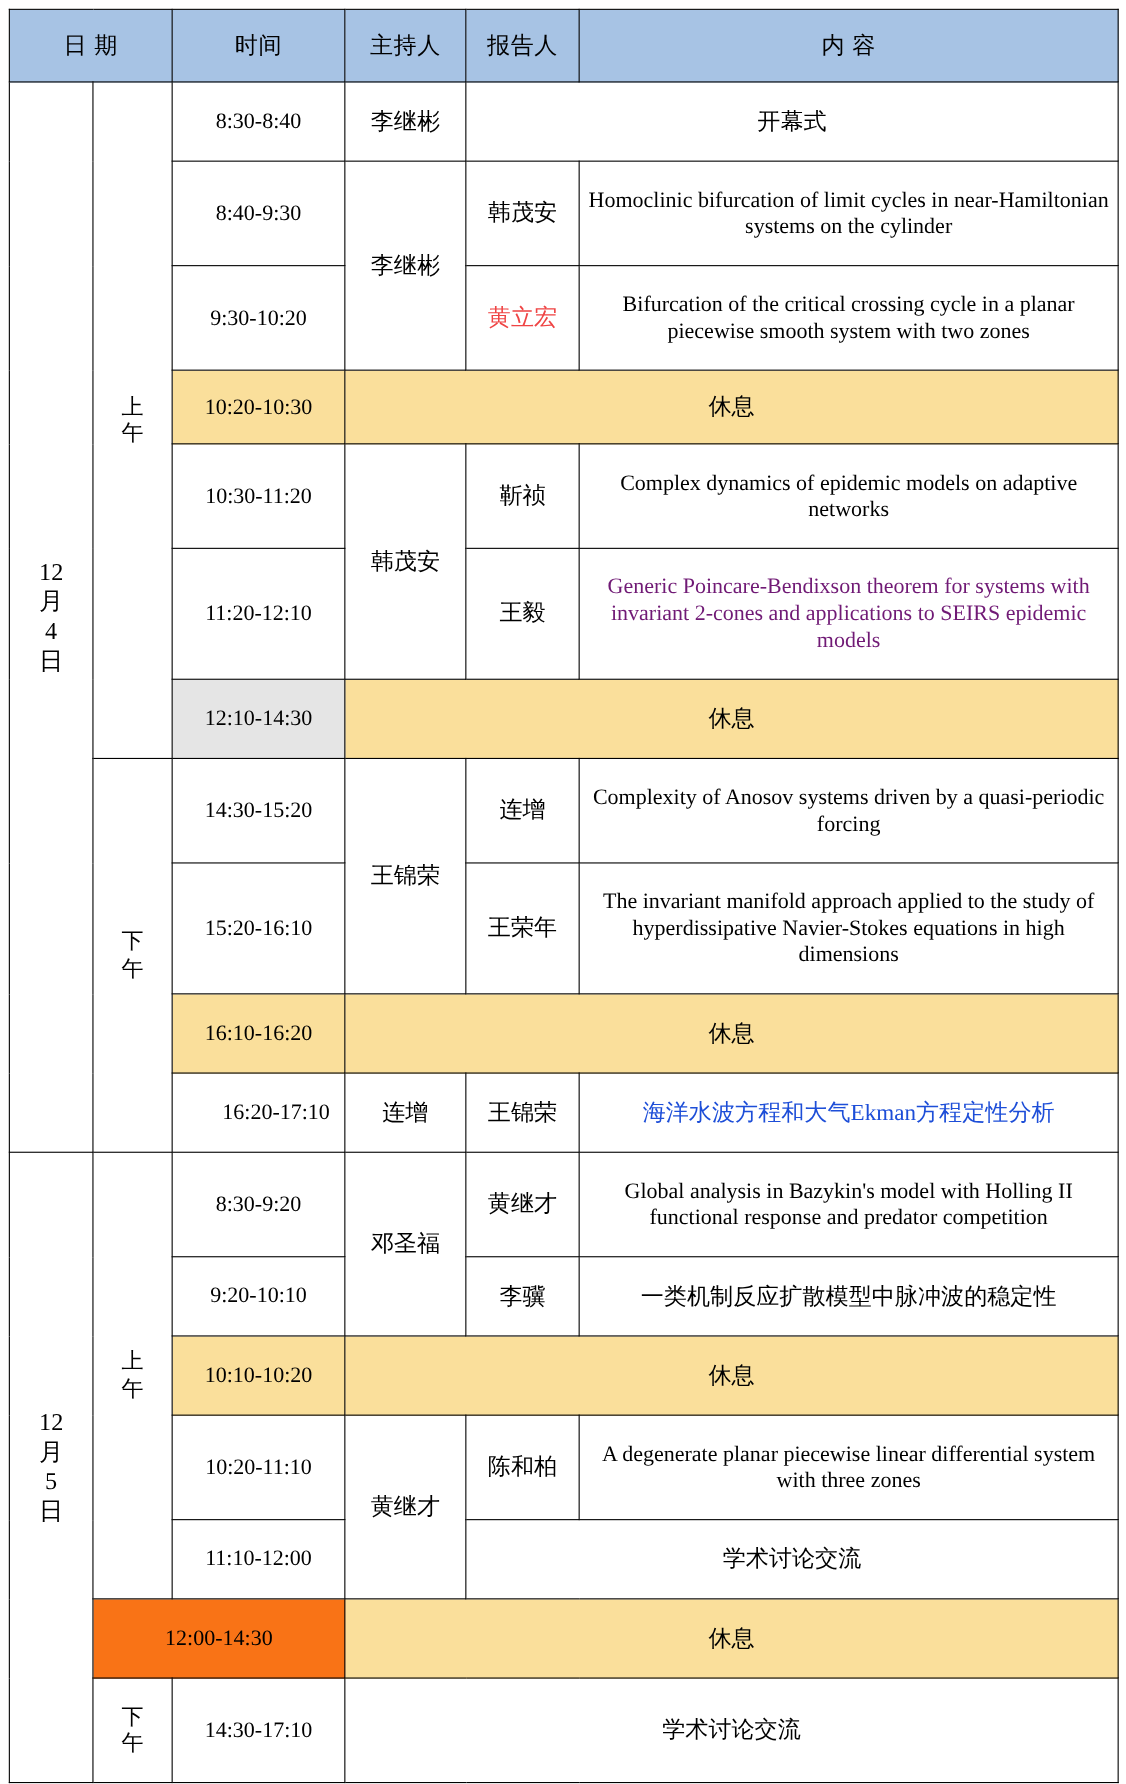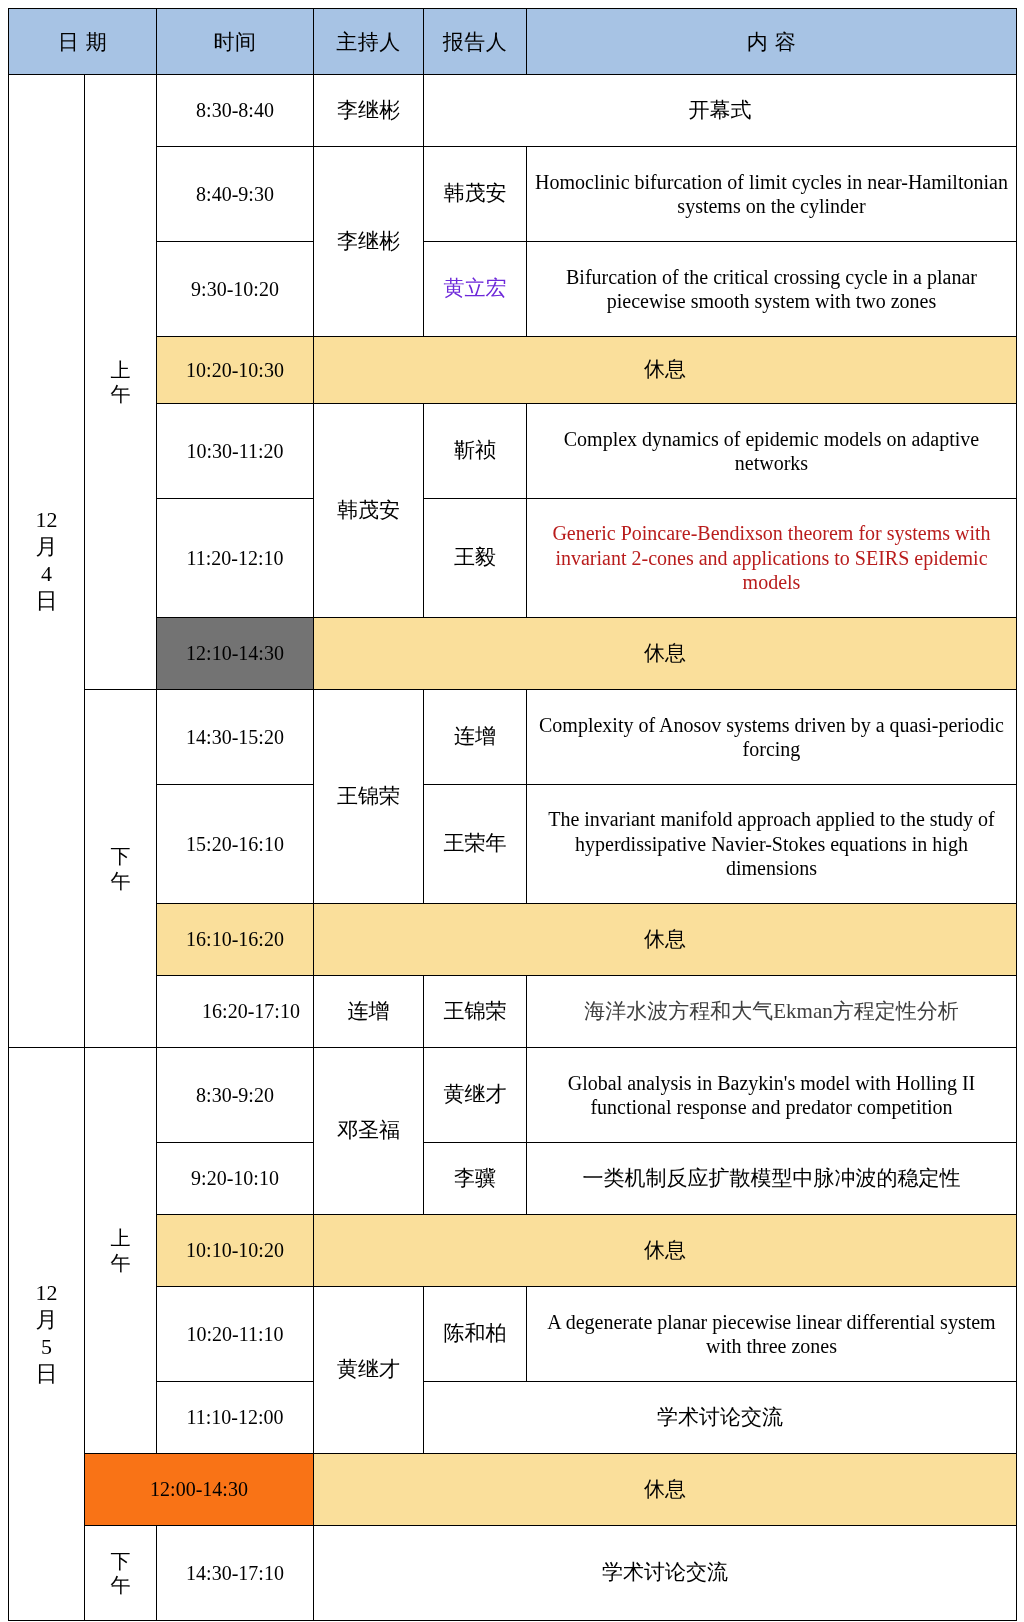--- a/index.html
+++ b/index.html
@@ -116,44 +116,44 @@
 
     <tr style="height: 95px;">
       <td class="time-cell" style="border-color: rgb(0, 0, 0); color: rgb(0, 0, 0);">8:40-9:30</td>
       <td class="person" rowspan="2" style="border-color: rgb(0, 0, 0); color: rgb(0, 0, 0);">李继彬</td>
       <td class="person" style="border-color: rgb(0, 0, 0); color: rgb(0, 0, 0);">韩茂安</td>
       <td class="content-en" style="border-color: rgb(0, 0, 0); color: rgb(0, 0, 0);">Homoclinic bifurcation of limit cycles in near-Hamiltonian systems on the cylinder</td>
     </tr>
 
     <tr style="height: 95px;">
       <td class="time-cell" style="border-color: rgb(0, 0, 0); color: rgb(0, 0, 0);">9:30-10:20</td>
-      <td class="person" style="border-color: rgb(0, 0, 0); color: #6d28d9;">黄立宏</td>
+      <td class="person" style="border-color: rgb(0, 0, 0); color: #ef4444;">黄立宏</td>
       <td class="content-en" style="border-color: rgb(0, 0, 0); color: rgb(0, 0, 0);">Bifurcation of the critical crossing cycle in a planar piecewise smooth system with two zones</td>
     </tr>
 
     <tr class="break-row" style="height: 67px;">
       <td class="time-cell break-time" style="background: rgb(250, 223, 155); border-color: rgb(0, 0, 0); color: rgb(0, 0, 0);">10:20-10:30</td>
       <td colspan="3" class="break-label" style="background: rgb(250, 223, 155); border-color: rgb(0, 0, 0); color: rgb(0, 0, 0);">休息</td>
     </tr>
 
     <tr style="height: 95px;">
       <td class="time-cell" style="border-color: rgb(0, 0, 0); color: rgb(0, 0, 0);">10:30-11:20</td>
       <td class="person" rowspan="2" style="border-color: rgb(0, 0, 0); color: rgb(0, 0, 0);">韩茂安</td>
       <td class="person" style="border-color: rgb(0, 0, 0); color: rgb(0, 0, 0);">靳祯</td>
       <td class="content-en" style="border-color: rgb(0, 0, 0); color: rgb(0, 0, 0);">Complex dynamics of epidemic models on adaptive networks</td>
     </tr>
 
     <tr style="height: 119px;">
       <td class="time-cell" style="border-color: rgb(0, 0, 0); color: rgb(0, 0, 0);">11:20-12:10</td>
       <td class="person" style="border-color: rgb(0, 0, 0); color: rgb(0, 0, 0);">王毅</td>
-      <td class="content-en" style="border-color: rgb(0, 0, 0); color: #b91c1c;">Generic Poincare-Bendixson theorem for systems with invariant 2-cones and applications to SEIRS epidemic models</td>
+      <td class="content-en" style="border-color: rgb(0, 0, 0); color: #701a75;">Generic Poincare-Bendixson theorem for systems with invariant 2-cones and applications to SEIRS epidemic models</td>
     </tr>
 
     <tr class="break-row" style="height: 72px;">
-      <td class="time-cell break-time" style="background: #737373; border-color: rgb(0, 0, 0); color: rgb(0, 0, 0);">12:10-14:30</td>
+      <td class="time-cell break-time" style="background: #e5e5e5; border-color: rgb(0, 0, 0); color: rgb(0, 0, 0);">12:10-14:30</td>
       <td colspan="3" class="break-label" style="background: rgb(250, 223, 155); border-color: rgb(0, 0, 0); color: rgb(0, 0, 0);">休息</td>
     </tr>
 
     <tr style="height: 95px;">
       <td class="half-cell" rowspan="4" style="border-color: rgb(0, 0, 0); color: rgb(0, 0, 0);">
         <span>下</span>
         <span>午</span>
       </td>
       <td class="time-cell" style="border-color: rgb(0, 0, 0); color: rgb(0, 0, 0);">14:30-15:20</td>
       <td class="person" rowspan="2" style="border-color: rgb(0, 0, 0); color: rgb(0, 0, 0);">王锦荣</td>
@@ -169,21 +169,21 @@
 
     <tr class="break-row" style="height: 72px; margin-top: 24px;">
       <td class="time-cell break-time" style="background: rgb(250, 223, 155); border-color: rgb(0, 0, 0); color: rgb(0, 0, 0);">16:10-16:20</td>
       <td colspan="3" class="break-label" style="background: rgb(250, 223, 155); border-color: rgb(0, 0, 0); color: rgb(0, 0, 0);">休息</td>
     </tr>
 
     <tr style="height: 72px;">
       <td class="time-cell" style="border-color: rgb(0, 0, 0); color: rgb(0, 0, 0); padding-left: 36px;">16:20-17:10</td>
       <td class="person" style="border-color: rgb(0, 0, 0); color: rgb(0, 0, 0);">连增</td>
       <td class="person" style="border-color: rgb(0, 0, 0); color: rgb(0, 0, 0);">王锦荣</td>
-      <td class="content-cn" style="border-color: rgb(0, 0, 0); color: #404040;">海洋水波方程和大气Ekman方程定性分析</td>
+      <td class="content-cn" style="border-color: rgb(0, 0, 0); color: #1d4ed8;">海洋水波方程和大气Ekman方程定性分析</td>
     </tr>
 
     <tr style="height: 95px;">
       <td class="date-cell" rowspan="7" style="border-color: rgb(0, 0, 0); color: rgb(0, 0, 0);">
         <span class="vtext">
           <span>12</span>
           <span>月</span>
           <span>5</span>
           <span>日</span>
         </span>

